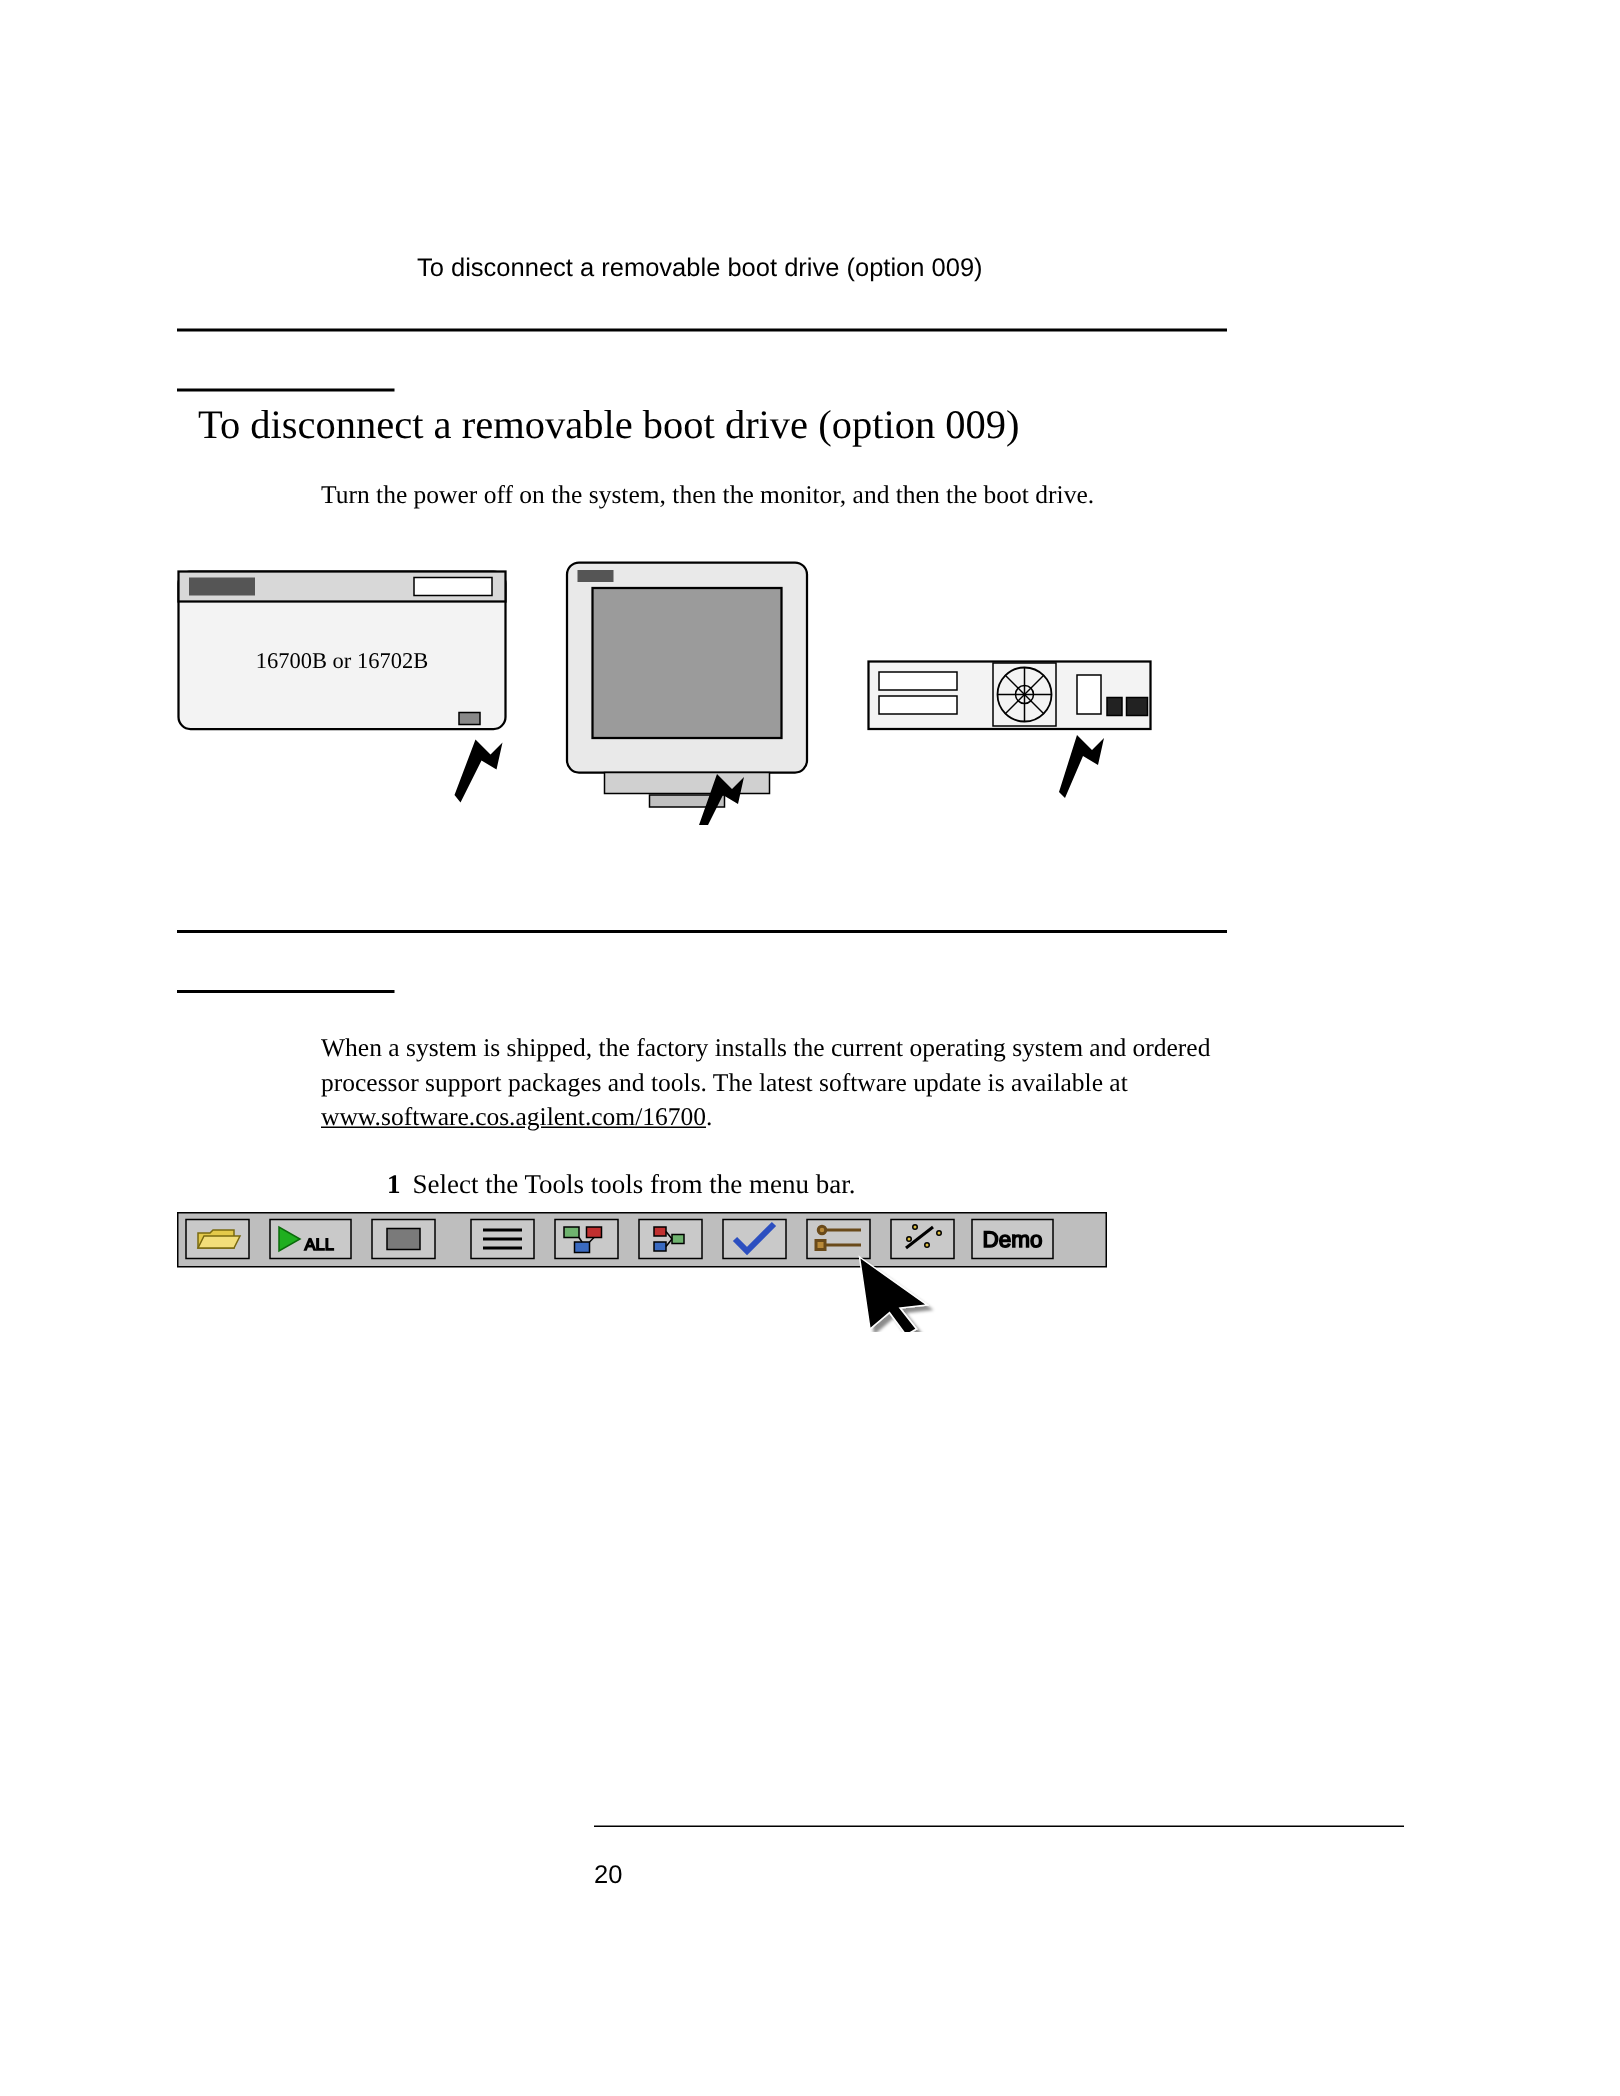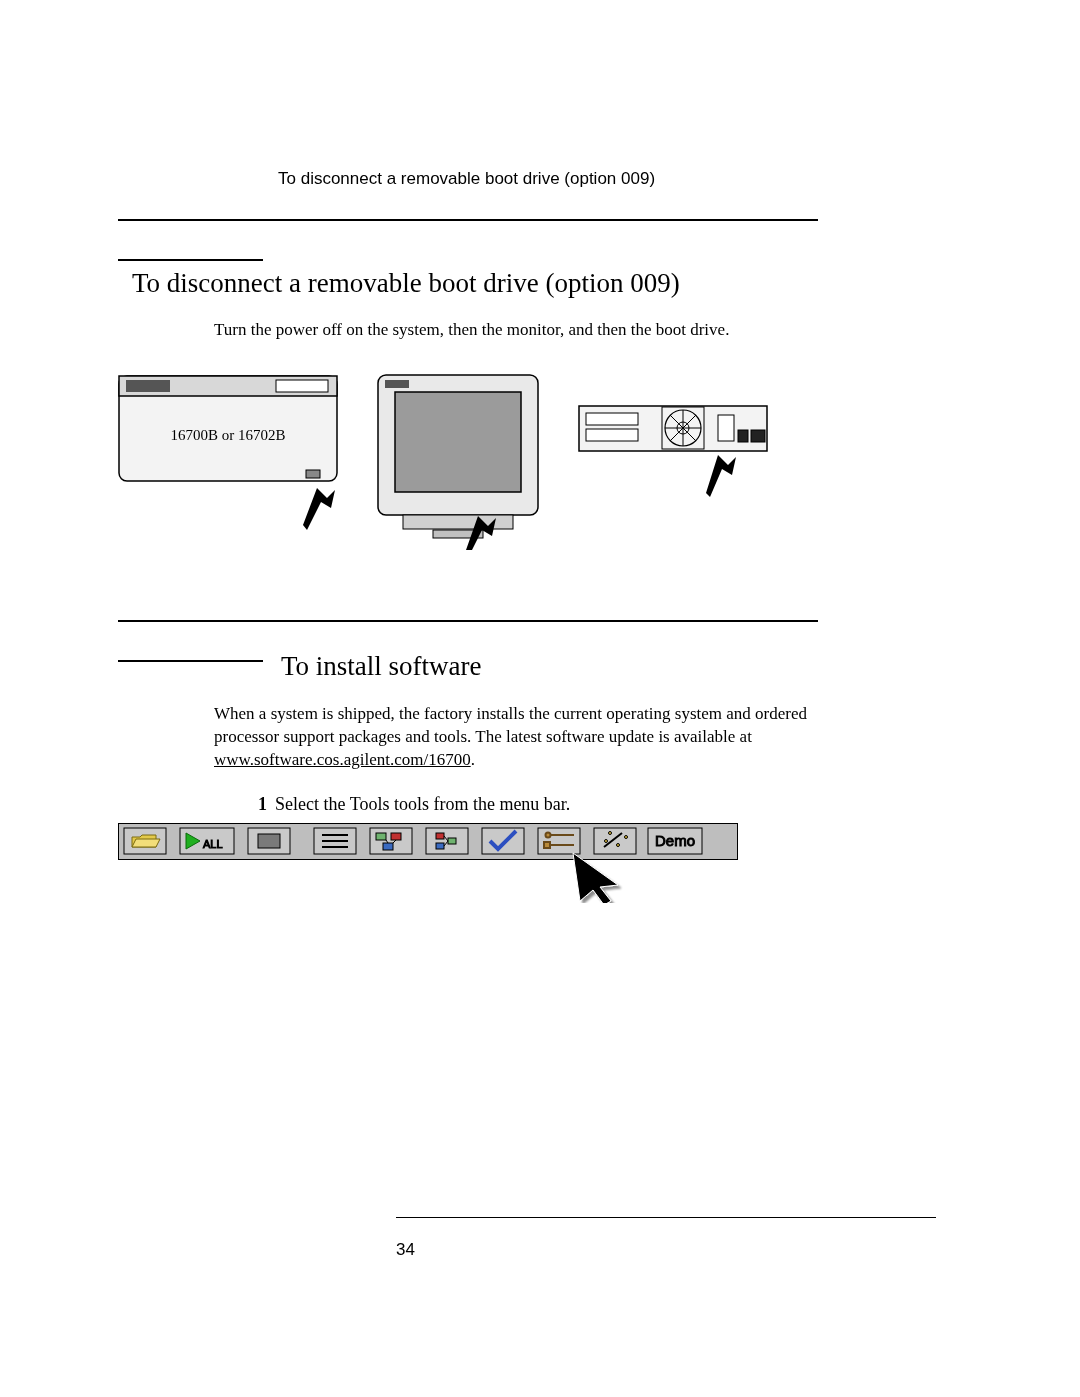--- a/index.html
+++ b/index.html
@@ -47,21 +47,21 @@
   .body-text {
     margin-left: 96px;
     margin-top: 20px;
     font-size: 17px;
     line-height: 1.35;
   }
   .body-text a { color: #000; text-decoration: underline; }
   .fig-row {
     margin-top: 28px;
     display: flex;
-    align-items: center;
+    align-items: flex-end;
     gap: 35px;
   }
   svg { display: block; }
   .section2 { margin-top: 70px; }
   .step {
     margin-left: 140px;
     margin-top: 22px;
     font-size: 18px;
   }
   .step-num { font-weight: bold; margin-right: 8px; }
@@ -147,21 +147,20 @@
         <g transform="translate(110,44)">
           <path d="M18 44 L30 6 L40 16 L48 8 L44 26 L34 20 L22 48 Z" fill="#000"></path>
         </g>
       </svg>
     </div>
   </div>
 
   <div class="rule-full section2"></div>
   <div class="section-block">
     <span class="rule-short"></span>
-    <span class="section-title">To install software</span>
     <div class="body-text">
       <span>When a system is shipped, the factory installs the current operating system and ordered processor support packages and tools. The latest software update is available at </span><a href="#">www.software.cos.agilent.com/16700</a><span>.</span>
     </div>
     <div class="step">
       <span class="step-num">1</span><span>Select the Tools tools from the menu bar.</span>
     </div>
 
     <div class="toolbar-fig">
       <svg width="620" height="80" viewBox="0 0 620 80">
 
@@ -231,14 +230,14 @@
         <defs>
           <filter id="sh" x="-20%" y="-20%" width="160%" height="160%">
             <feDropShadow dx="3" dy="3" stdDeviation="1" flood-opacity="0.45"></feDropShadow>
           </filter>
         </defs>
       </svg>
     </div>
   </div>
 
   <div class="footer-rule"></div>
-  <div class="page-num">34</div>
+  <div class="page-num">20</div>
 </div>
 
 </body></html>

